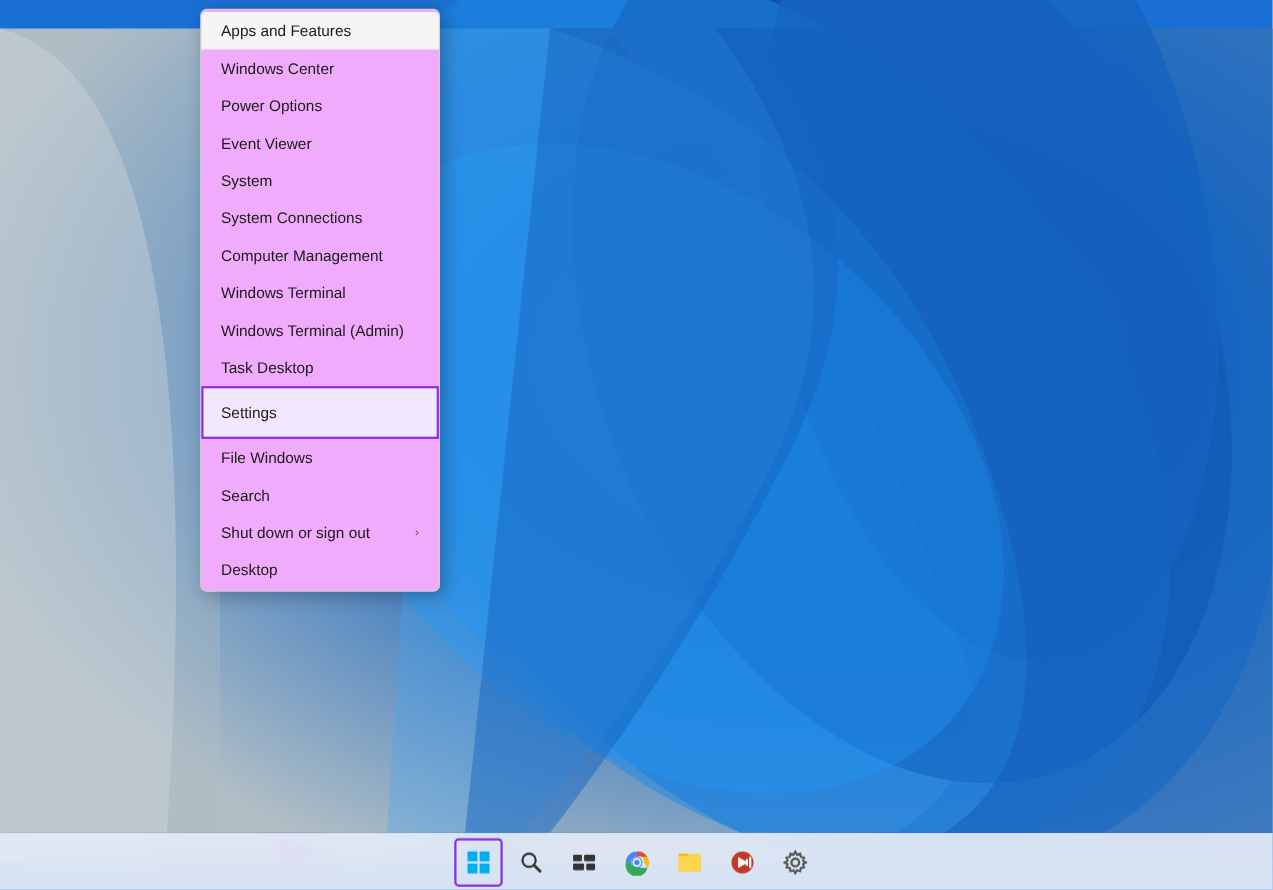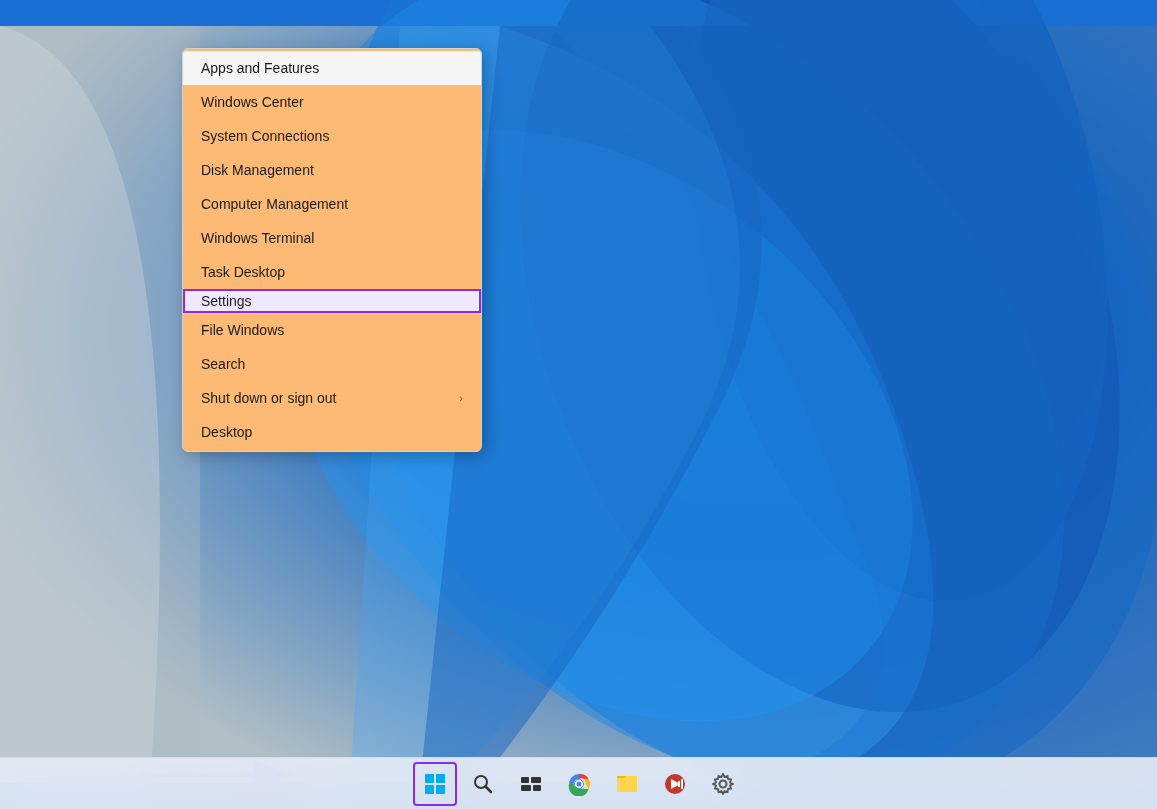--- a/index.html
+++ b/index.html
@@ -52,46 +52,45 @@
       border-radius: 6px;
       cursor: pointer;
       position: relative;
     }
 
     
     .context-menu {
       position: absolute;
       left: 182px;
       top: 8px;
-      width: 300px;
-      background: #fdba74;
+      width: 218px;
+      background: #f0abfc;
       border: 1px solid #d0d0d0;
       border-radius: 6px;
       box-shadow: 4px 4px 16px rgba(0,0,0,0.25);
       padding: 2px 0;
       z-index: 100;
-      margin-top: 40px;
     }
 
     .menu-item {
       padding: 9px 18px;
       font-size: 14px;
       color: #1a1a1a;
       cursor: pointer;
       display: flex;
       align-items: center;
       justify-content: space-between;
       white-space: nowrap;
       font-family: 'Segoe UI', Arial, sans-serif;
     }
 
     .menu-item.highlighted {
       background: #f0e8ff;
       border: 2px solid #8b2be2;
-      padding: 2px 16px;
+      padding: 14px 16px;
     }
 
     .menu-item.top-selected {
       background: #f5f5f5;
       border-bottom: none;
       font-weight: 400;
     }
 
     .menu-item:first-child {
       border-radius: 4px 4px 0 0;
@@ -146,30 +145,39 @@
   </svg>
 
   <div class="context-menu">
     <div class="menu-item top-selected">
       <span>Apps and Features</span>
     </div>
     <div class="menu-item">
       <span>Windows Center</span>
     </div>
     <div class="menu-item">
+      <span>Power Options</span>
+    </div>
+    <div class="menu-item">
+      <span>Event Viewer</span>
+    </div>
+    <div class="menu-item">
+      <span>System</span>
+    </div>
+    <div class="menu-item">
       <span>System Connections</span>
     </div>
     <div class="menu-item">
-      <span>Disk Management</span>
-    </div>
-    <div class="menu-item">
       <span>Computer Management</span>
     </div>
     <div class="menu-item">
       <span>Windows Terminal</span>
+    </div>
+    <div class="menu-item">
+      <span>Windows Terminal (Admin)</span>
     </div>
     <div class="menu-item">
       <span>Task Desktop</span>
     </div>
     <div class="menu-item highlighted">
       <span>Settings</span>
     </div>
     <div class="menu-item">
       <span>File Windows</span>
     </div>

